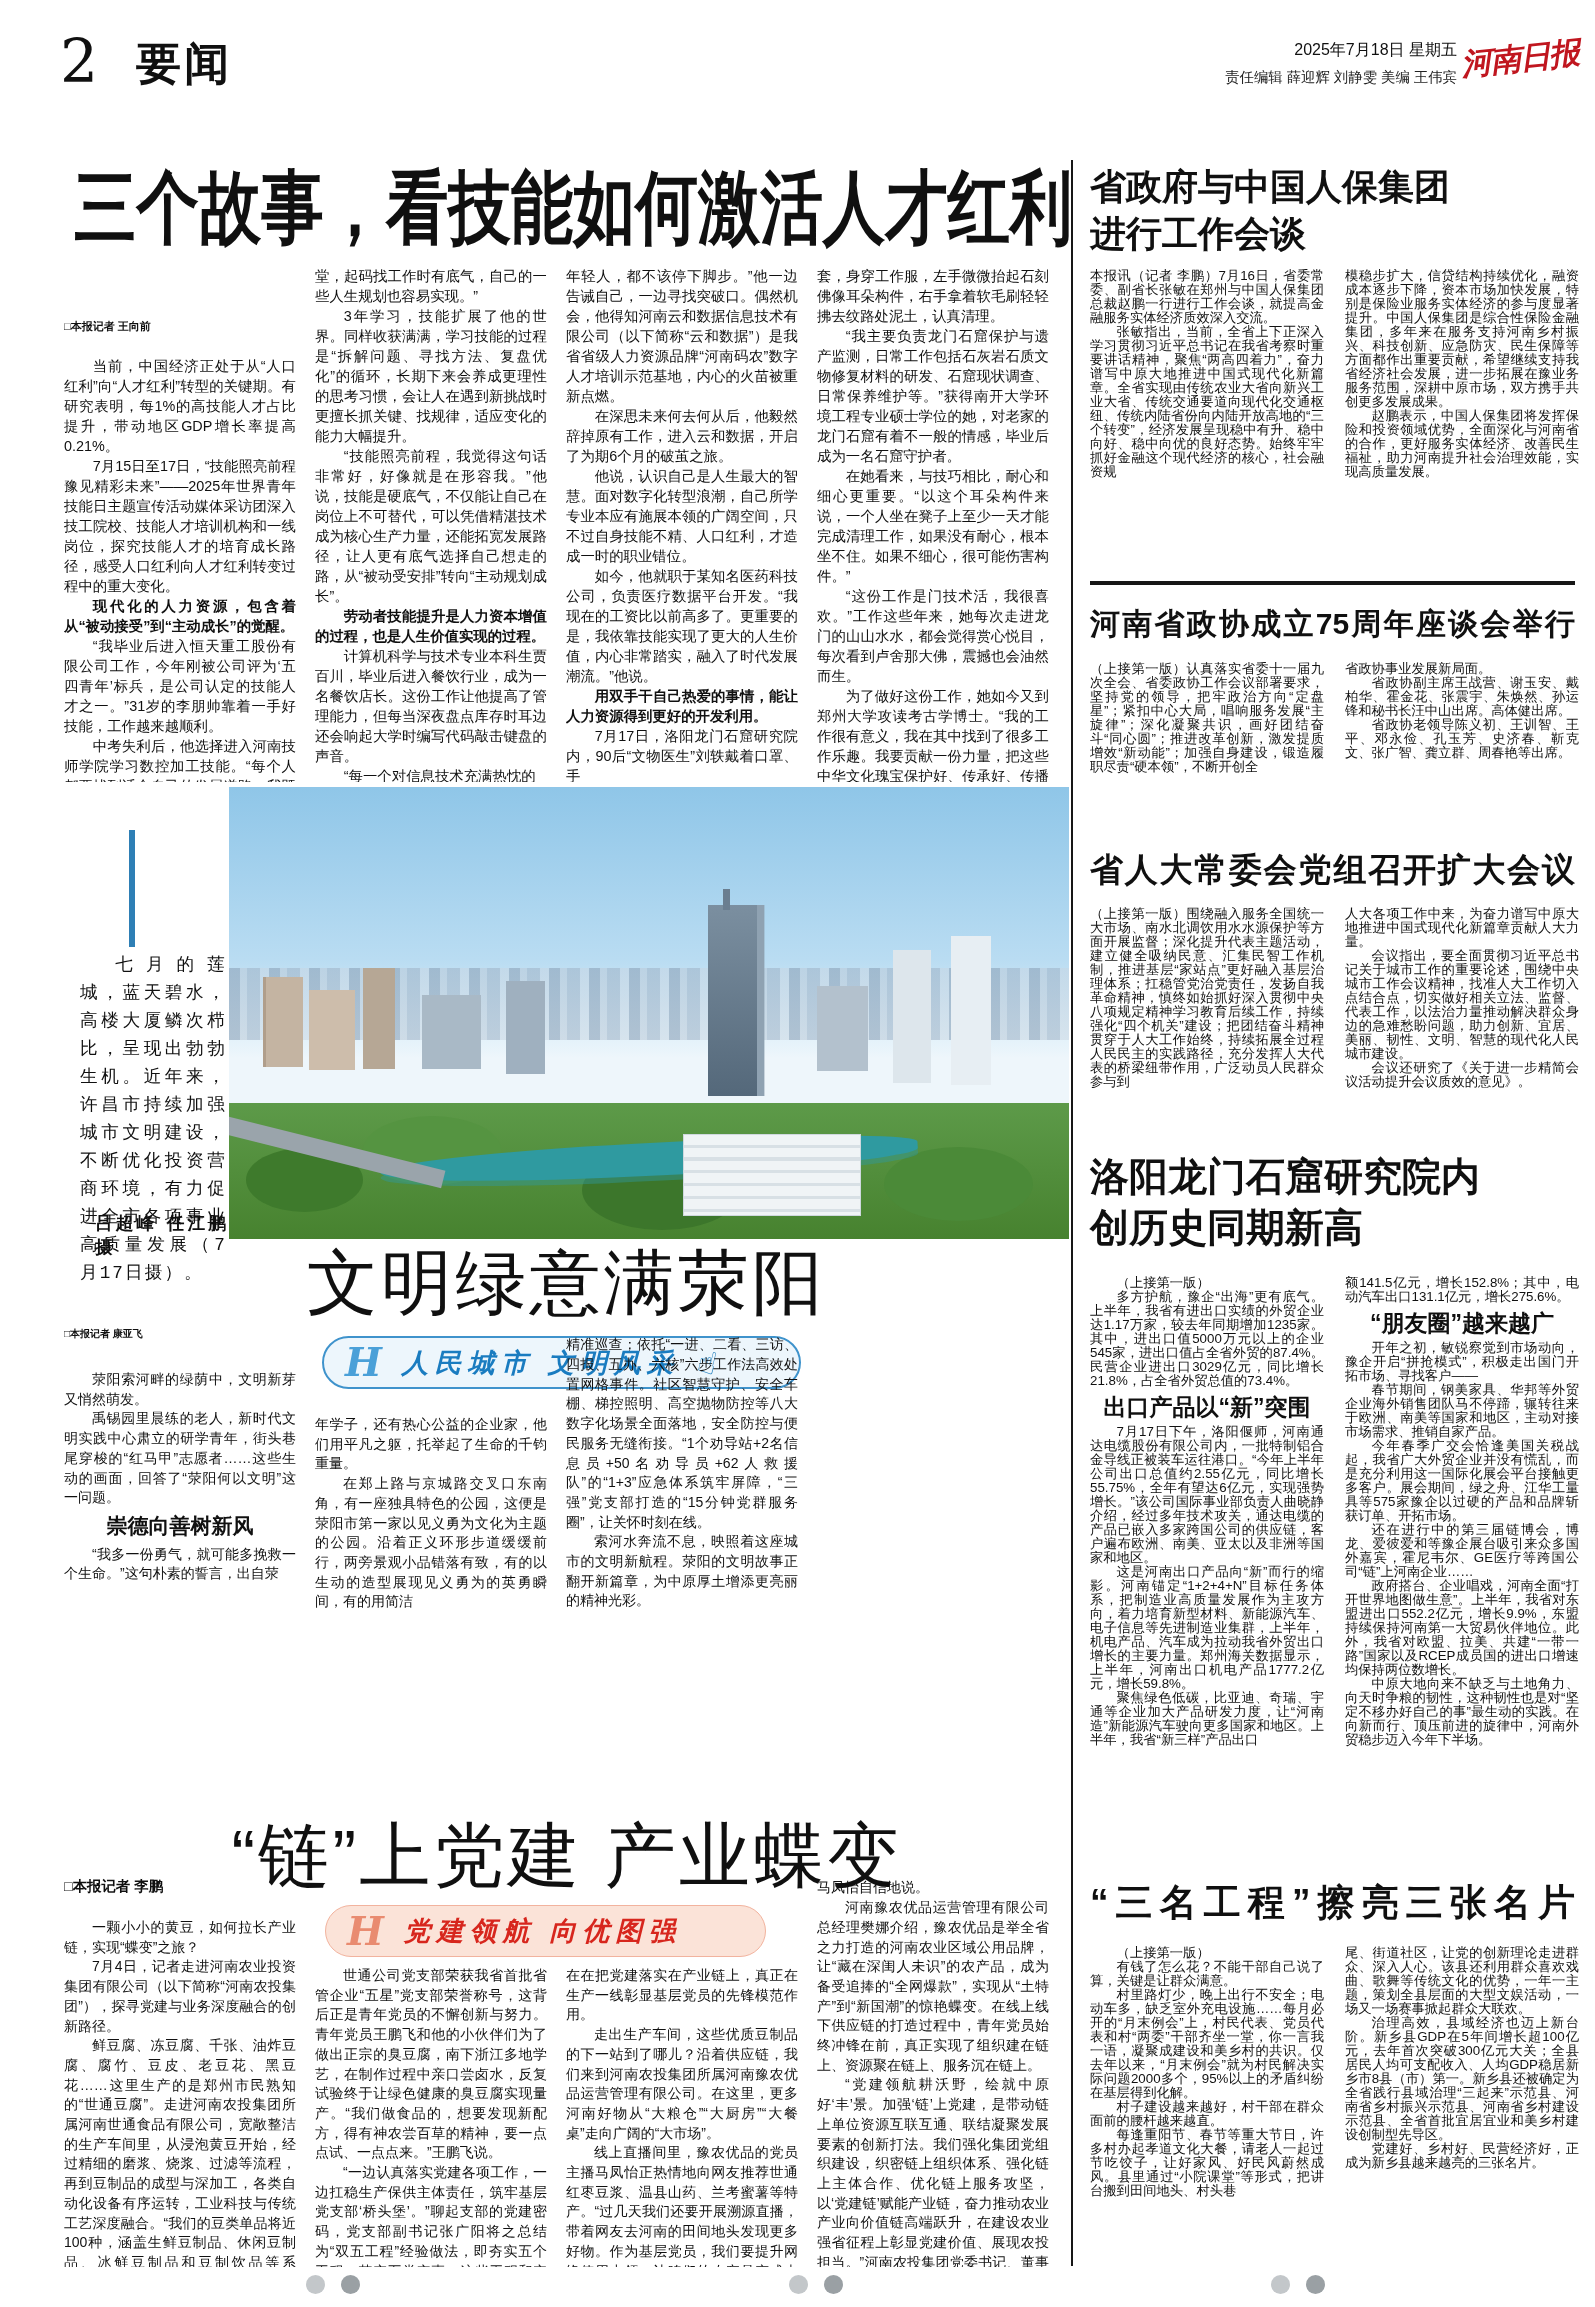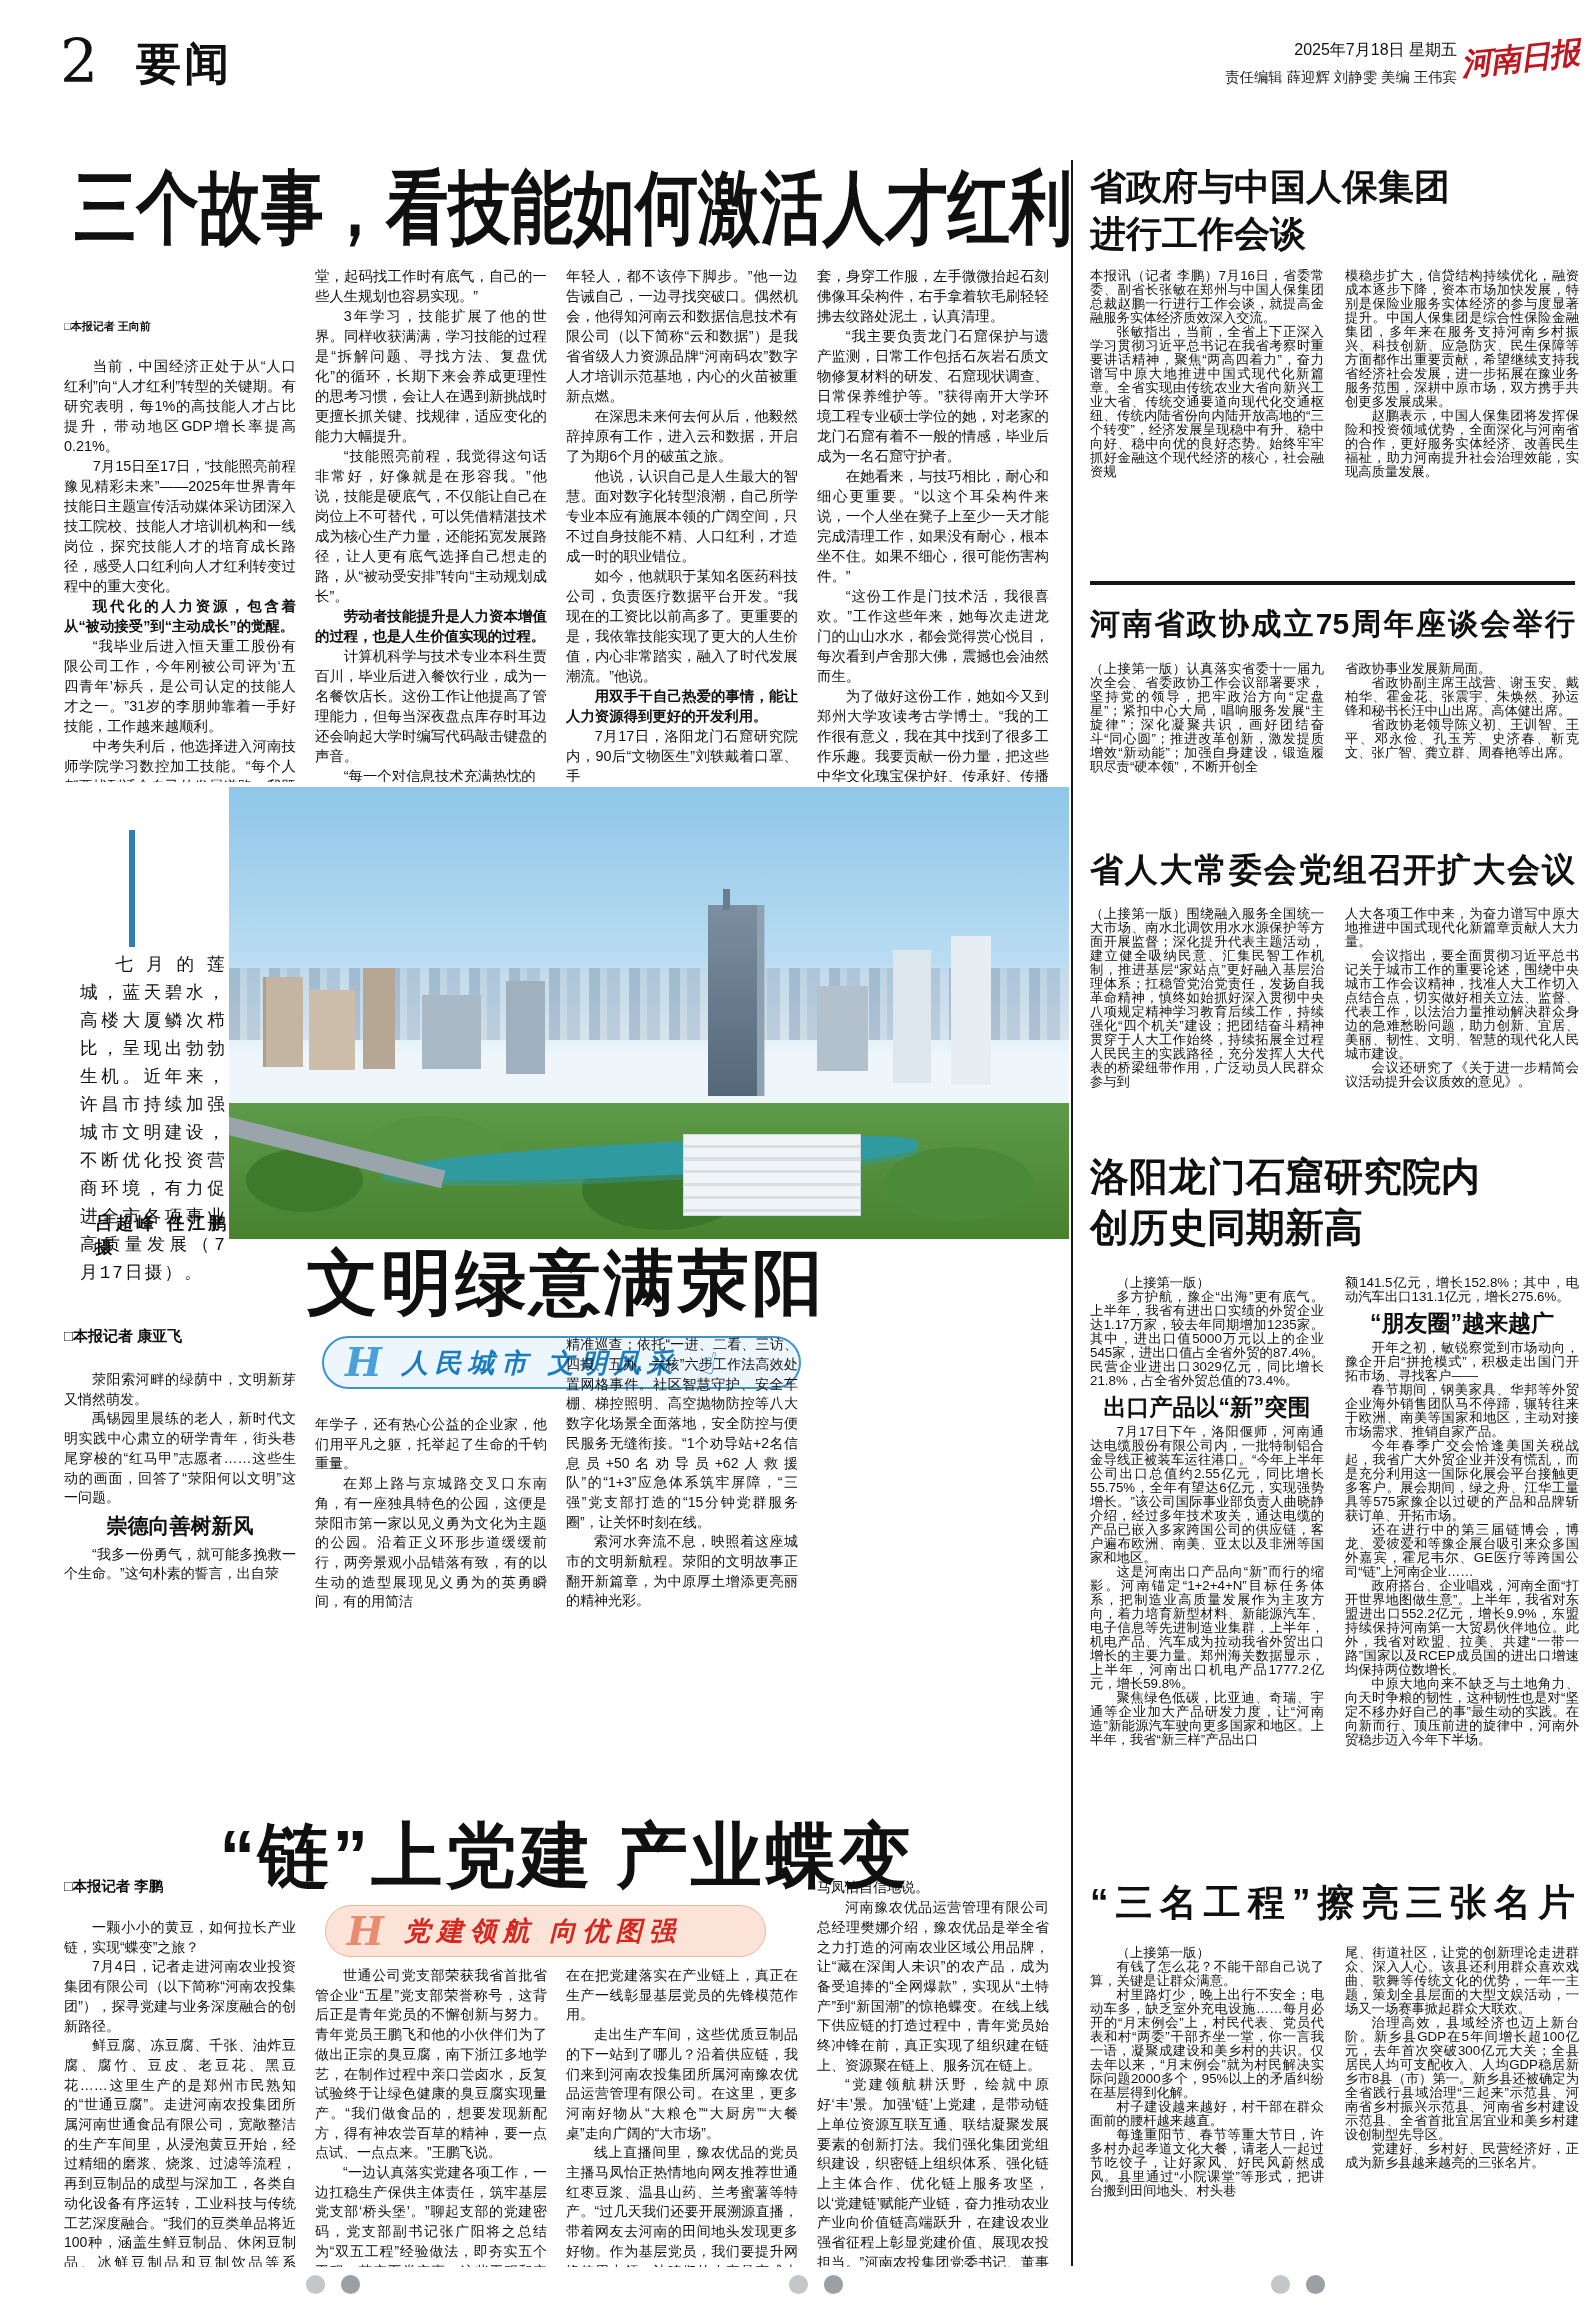--- a/index.html
+++ b/index.html
@@ -15,21 +15,21 @@
   
   .pagenum{font-family:"DejaVu Serif","Liberation Serif",serif;font-size:60px;font-weight:400;line-height:1}
   .secname{font-size:45px;font-weight:900;letter-spacing:3.2px;line-height:1}
   .hdr-right{text-align:right;line-height:1.5}
   .masthead{color:#c0161f;font-family:"DejaVu Serif","Liberation Serif",serif;
             font-weight:bold;font-style:italic;font-size:31px;letter-spacing:-1.6px;
             transform:rotate(-6deg);white-space:nowrap}
   
   .mainhead{font-size:80px;font-weight:900;white-space:nowrap;letter-spacing:0;
             transform:scaleX(.78);transform-origin:left center;line-height:1.1}
-  .secthead{font-size:71px;font-weight:700;text-align:center;letter-spacing:3.2px;line-height:1.05}
+  .secthead{font-size:71px;font-weight:400;text-align:center;letter-spacing:3.2px;line-height:1.05}
   .sbhead{font-weight:900;line-height:1.3}
   .spread{text-align:justify;text-align-last:justify}
   .byline{font-weight:bold}
   
   .main-body{font-size:14.4px;line-height:20px}
   .feat-body{font-size:14px;line-height:19.7px}
   .side-body{font-size:13.3px;line-height:14px}
   .side-body .subhead{font-size:23px;margin:11.7px 0}
   .feat-body .subhead{font-size:21px}
   
@@ -121,21 +121,21 @@
   <div class="ph" style="left:18%;bottom:14%;width:64%;height:33px;background:#2f9aa0;border-radius:50% 40% 45% 55%;transform:rotate(-3deg);box-shadow:0 5.3px 0 rgba(47,154,160,.45)"></div>
   <div class="ph" style="left:54%;bottom:5%;width:176px;height:80px;background:repeating-linear-gradient(#f0f4f6 0 9.6px,#d8e0e5 9.6px 12.8px);border:1.6px solid #cfd8de"></div>
   <div class="ph" style="left:-4%;bottom:18%;width:30%;height:18px;background:#9aa4ab;transform:rotate(14deg)"></div>
 </div>
 
 <div class="abs" style="left:129px;top:830px;width:6.4px;height:117px;background:#2e7fb5"></div>
 <div class="abs caption" style="left:80px;top:951px;width:147px">七月的莲城，蓝天碧水，高楼大厦鳞次栉比，呈现出勃勃生机。近年来，许昌市持续加强城市文明建设，不断优化投资营商环境，有力促进全市各项事业高质量发展（7月17日摄）。</div>
 <div class="abs credit" style="left:95px;top:1206px;width:138px">吕超峰 任江鹏 摄</div>
 
 <div class="abs secthead" style="left:64px;top:1246px;width:1005px">文明绿意满荥阳</div>
-<div class="abs byline" style="left:64px;top:1327px;font-size:15px">□本报记者 康亚飞</div>
+<div class="abs byline" style="left:64px;top:1327px;font-size:10px">□本报记者 康亚飞</div>
 
 <div class="abs badge badge-blue" style="left:322px;top:1336px;width:479px;height:53px">
   <span class="badge-h" style="color:#4aa0d8">H</span>
   <span class="badge-label" style="color:#1a7cc0">人民城市 文明风采</span>
   <span class="hand" style="color:#2e86c1">☝</span>
 </div>
 
 <div class="abs cols feat-body" style="left:64px;top:1330px;width:985px;height:479px;gap:19px">
   <div class="col" style="width:232px;padding-top:40px">
       <p class="para">荥阳索河畔的绿荫中，文明新芽又悄然萌发。</p>

